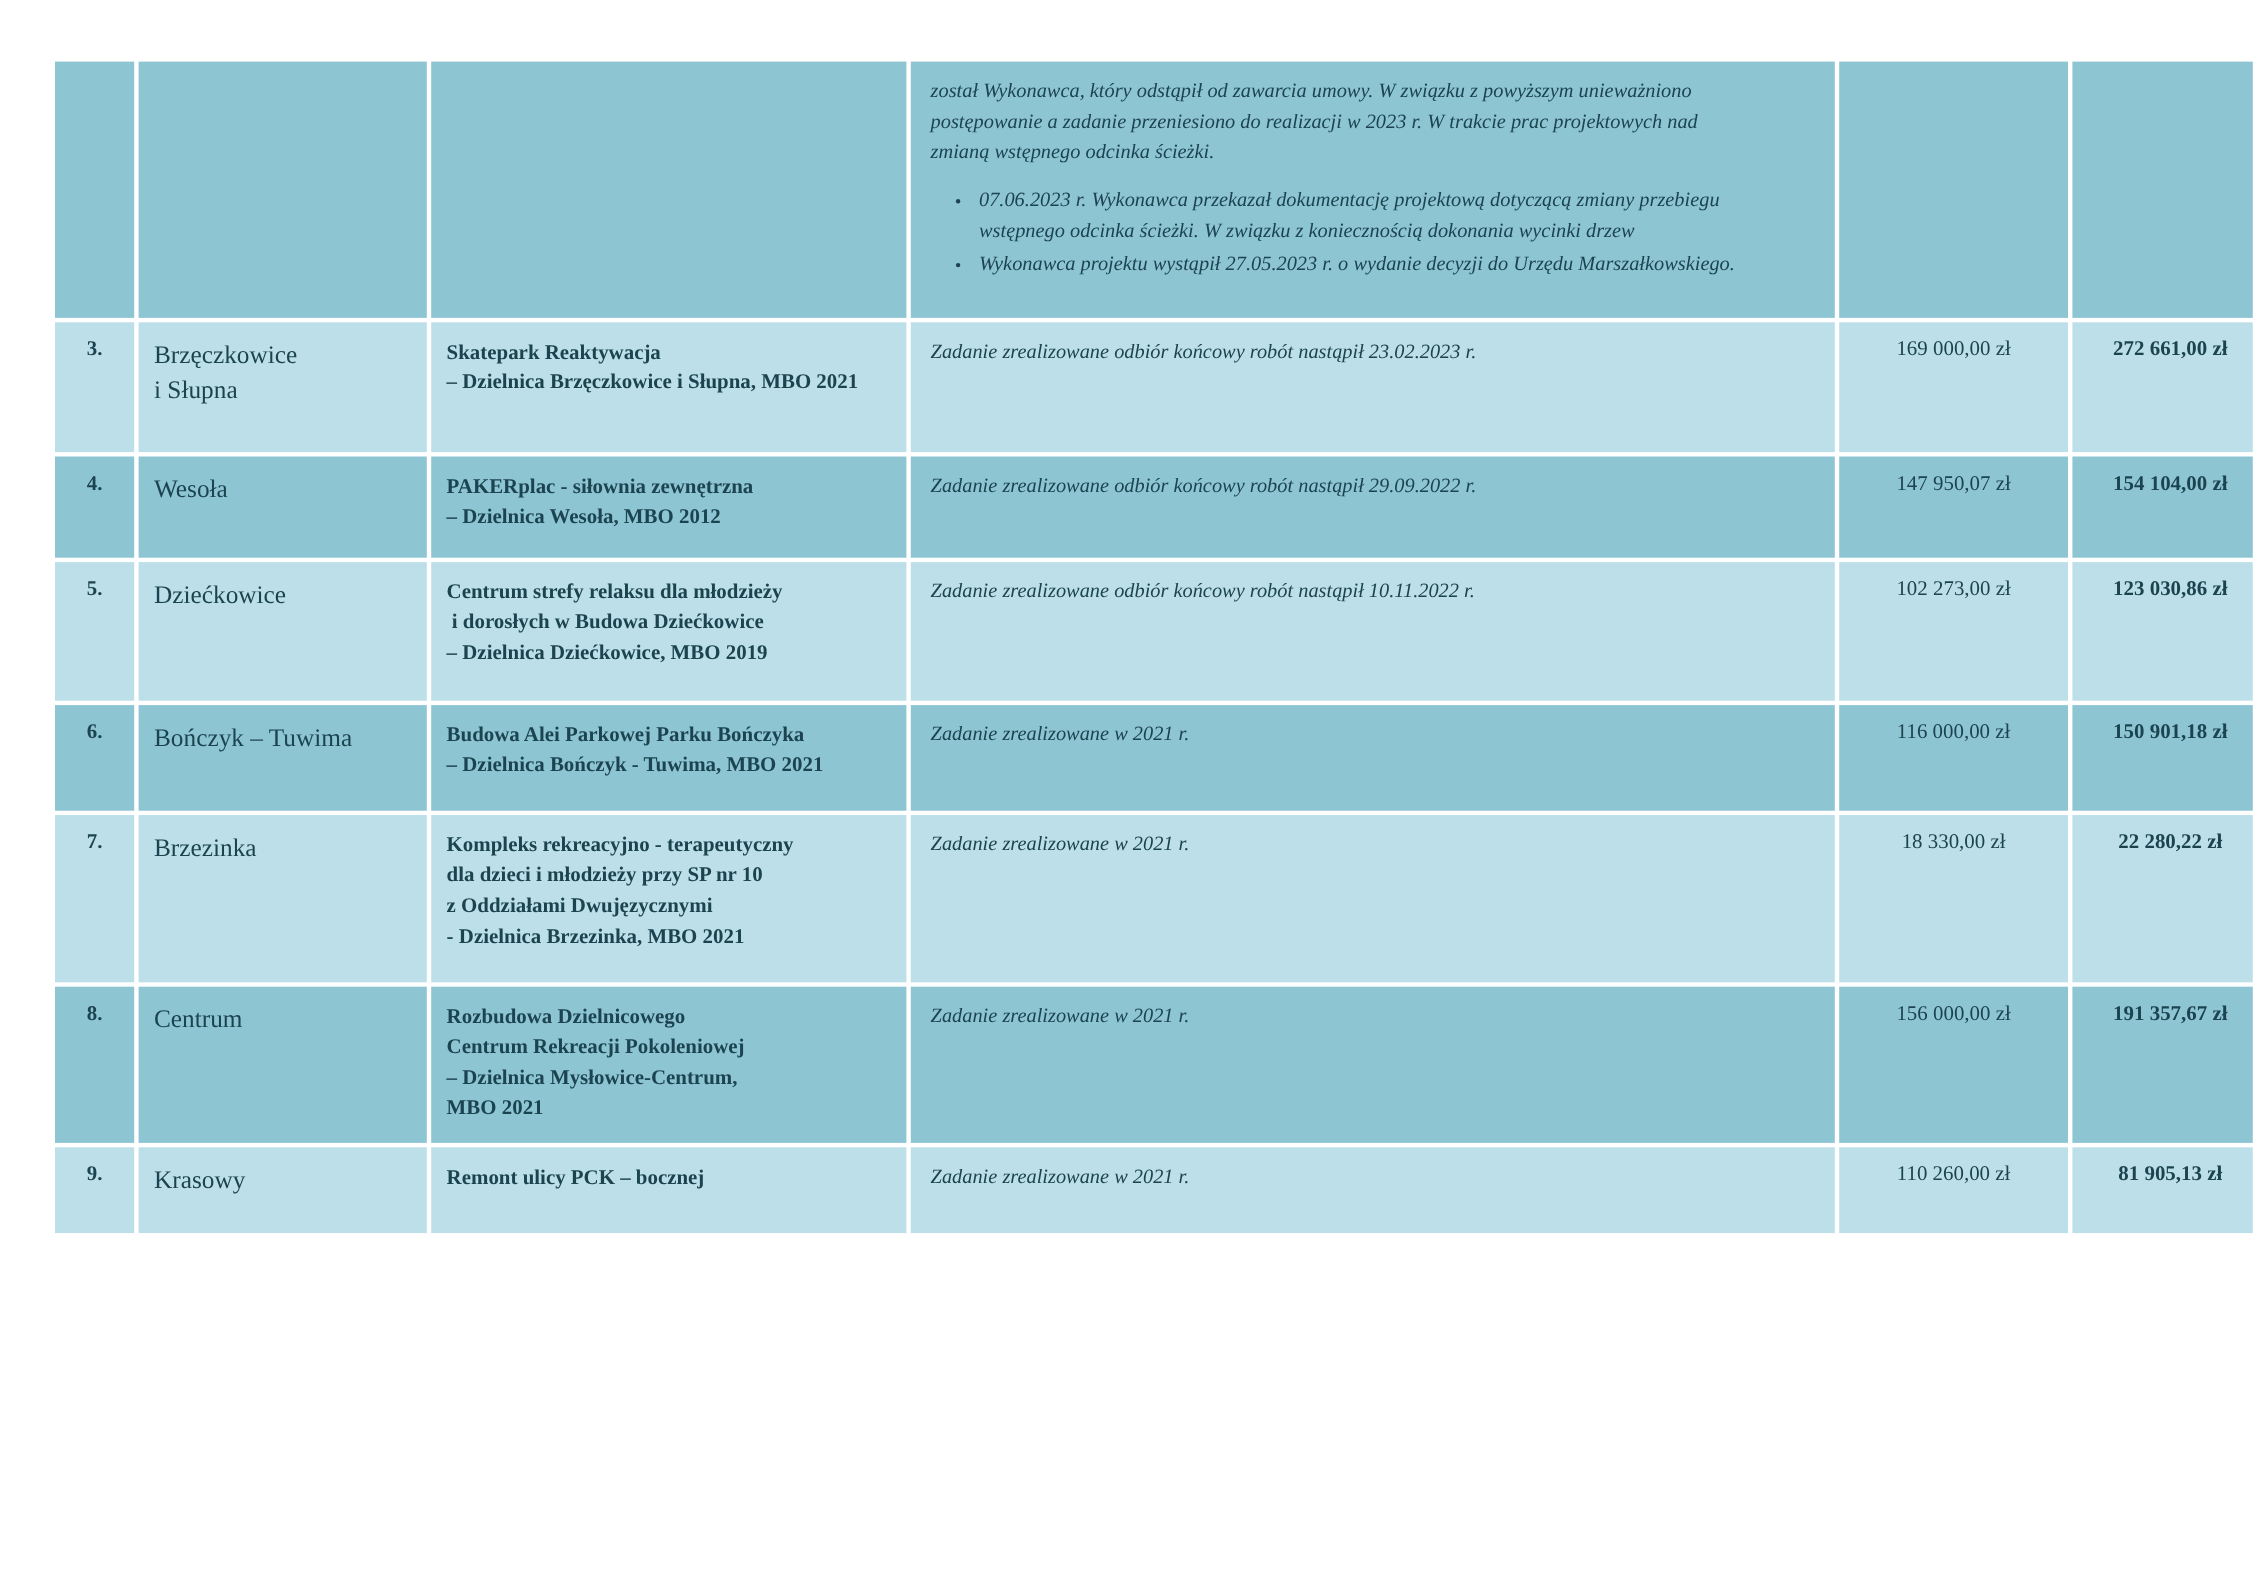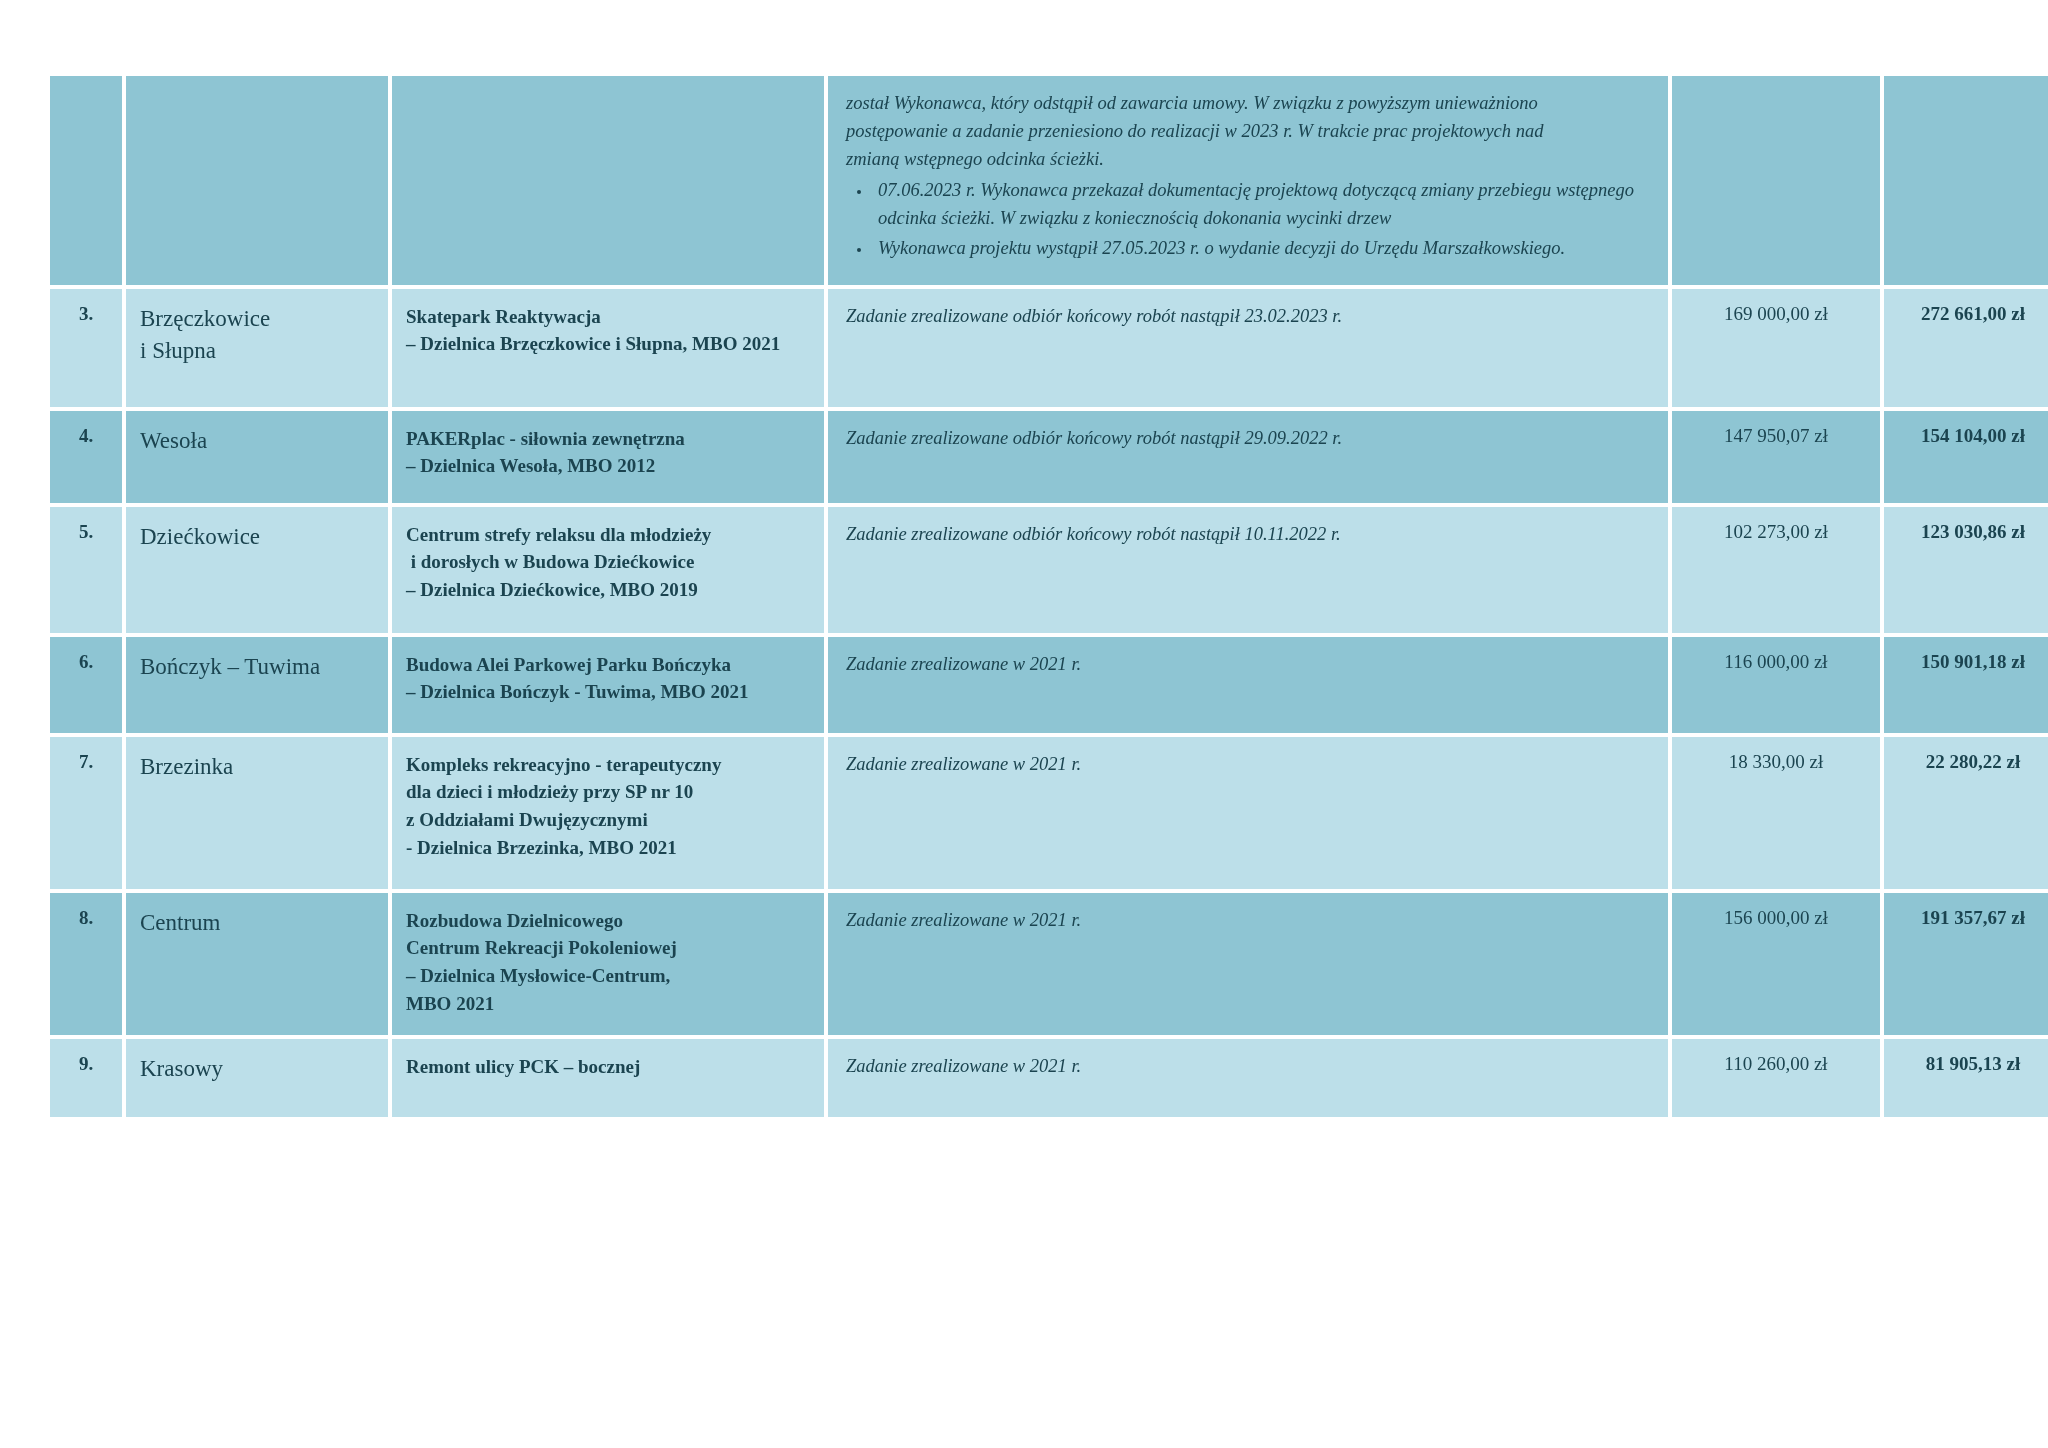--- a/index.html
+++ b/index.html
@@ -14,21 +14,21 @@
     color: #1b4450;
     overflow: hidden;
   }
 
   .page {
     position: relative;
     width: 2048px;
     height: 1120px;
     background: #ffffff;
     box-sizing: border-box;
-    padding: 72px 56px 60px 46px;
+    padding: 52px 56px 60px 46px;
   }
 
   .tbl {
     width: 100%;
     border-collapse: separate;
     border-spacing: 4px 4px;
     table-layout: fixed;
   }
 
   .tbl td {
@@ -79,21 +79,21 @@
     line-height: 1.5;
     padding-left: 22px;
     padding-top: 16px;
   }
   .cell-stat .para {
     display: block;
     white-space: pre-line;
     padding-left: 4px;
   }
   .cell-stat ul {
-    margin: 4px;
+    margin: 16px;
     padding: 0 0 0 26px;
     list-style: disc;
   }
   .cell-stat ul li {
     margin: 0 0 2px 0;
     padding-left: 6px;
   }
   .cell-stat ul li::marker { font-size: 13px; }
 
   .cell-plan {

